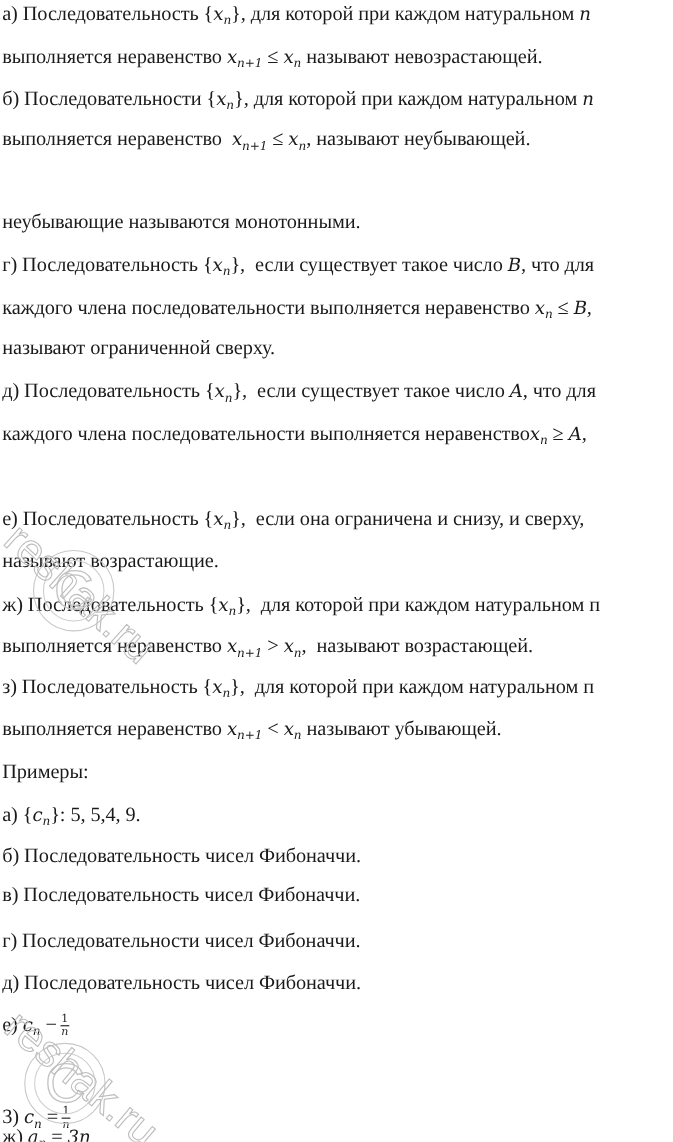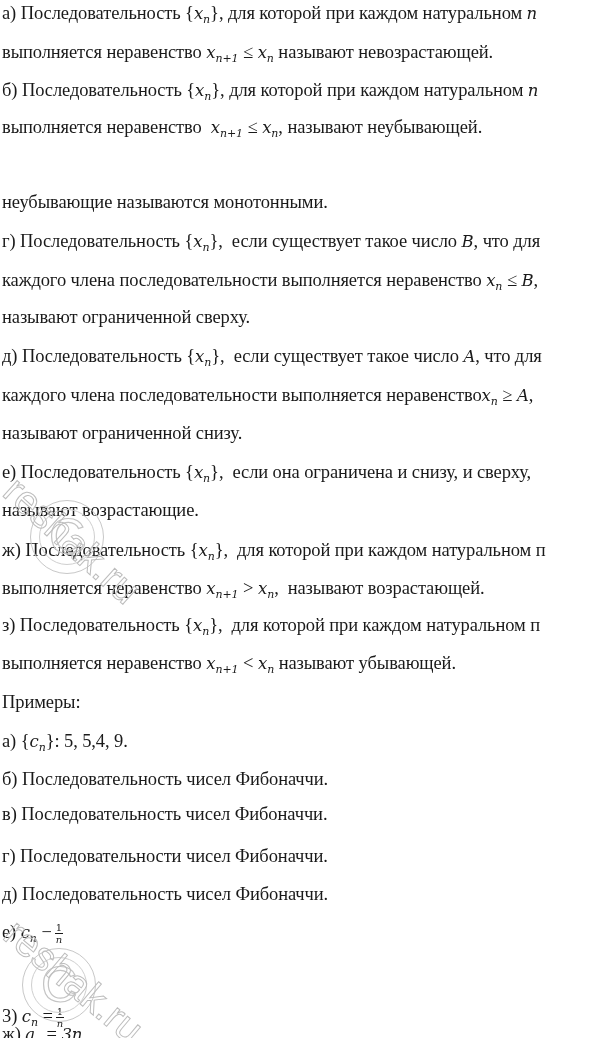--- a/index.html
+++ b/index.html
@@ -40,21 +40,21 @@
 <div class="page">
 
   <div class="line" style="top:1px">
     <span>а) Последовательность </span><span>{</span><span class="m">x</span><span class="sub">n</span><span>}</span><span>, для которой при каждом натуральном </span><span class="m">n</span>
   </div>
   <div class="line" style="top:40px">
     <span>выполняется неравенство </span><span class="m">x</span><span class="sub">n+1</span> <span>≤</span> <span class="m">x</span><span class="sub">n</span><span> называют невозрастающей.</span>
   </div>
 
   <div class="line" style="top:78px">
-    <span>б) Последовательность </span><span>{</span><span class="m">x</span><span class="sub">n</span><span>}</span><span>, для которой при каждом натуральном </span><span class="m">n</span>
+    <span>б) Последовательности </span><span>{</span><span class="m">x</span><span class="sub">n</span><span>}</span><span>, для которой при каждом натуральном </span><span class="m">n</span>
   </div>
   <div class="line" style="top:115px">
     <span style="white-space:pre">выполняется неравенство  </span><span class="m">x</span><span class="sub">n+1</span> <span>≤</span> <span class="m">x</span><span class="sub">n</span><span>, называют неубывающей.</span>
   </div>
 
   <div class="line" style="top:190px"><span>неубывающие называются монотонными.</span></div>
 
   <div class="line" style="top:229px">
     <span>г) Последовательность </span><span>{</span><span class="m">x</span><span class="sub">n</span><span>}</span><span style="white-space:pre">,  если существует такое число </span><span class="m">B</span><span>, что для</span>
   </div>
@@ -62,21 +62,20 @@
     <span>каждого члена последовательности выполняется неравенство </span><span class="m">x</span><span class="sub">n</span> <span>≤</span> <span class="m">B</span><span>,</span>
   </div>
   <div class="line" style="top:305px"><span>называют ограниченной сверху.</span></div>
 
   <div class="line" style="top:344px">
     <span>д) Последовательность </span><span>{</span><span class="m">x</span><span class="sub">n</span><span>}</span><span style="white-space:pre">,  если существует такое число </span><span class="m">A</span><span>, что для</span>
   </div>
   <div class="line" style="top:383px">
     <span>каждого члена последовательности выполняется неравенство</span><span class="m">x</span><span class="sub">n</span> <span>≥</span> <span class="m">A</span><span>,</span>
   </div>
-  <div class="line" style="top:421px"><span>называют ограниченной снизу.</span></div>
 
   <div class="line" style="top:460px">
     <span>е) Последовательность </span><span>{</span><span class="m">x</span><span class="sub">n</span><span>}</span><span style="white-space:pre">,  если она ограничена и снизу, и сверху,</span>
   </div>
   <div class="line" style="top:498px"><span>называют возрастающие.</span></div>
 
   <div class="line" style="top:538px">
     <span>ж) Последовательность </span><span>{</span><span class="m">x</span><span class="sub">n</span><span>}</span><span style="white-space:pre">,  для которой при каждом натуральном п</span>
   </div>
   <div class="line" style="top:576px">

